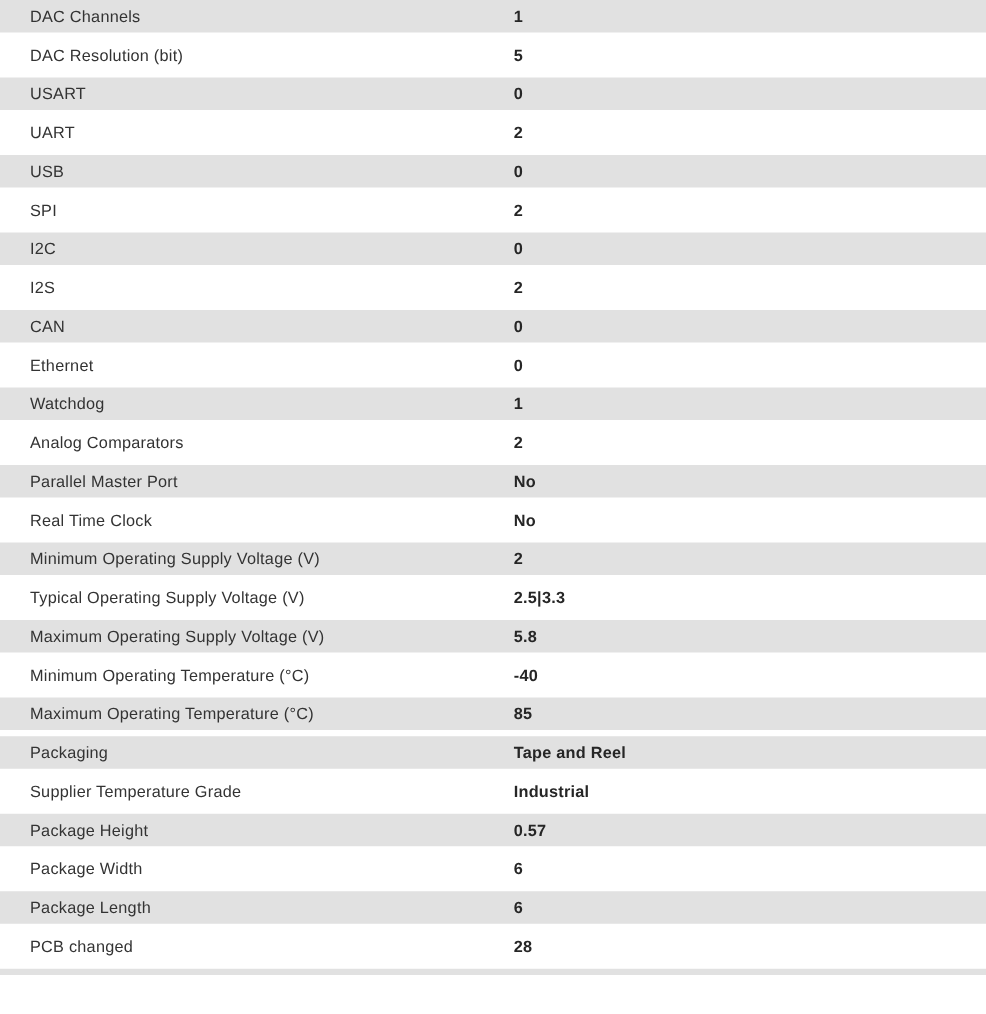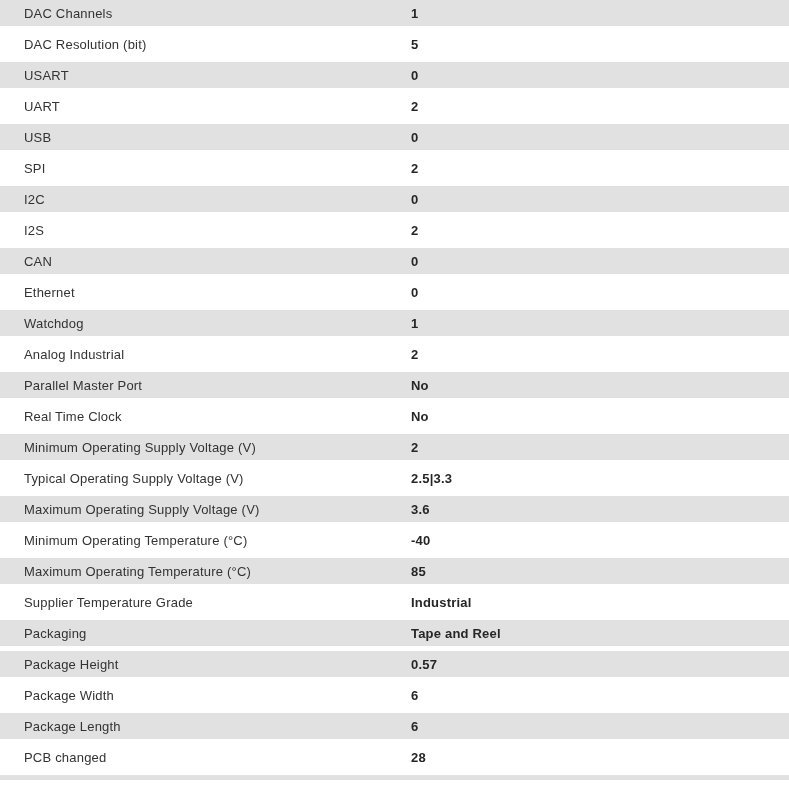--- a/index.html
+++ b/index.html
@@ -94,58 +94,58 @@
   </div>
     <div class="spec-row">
     <span class="row-label">Ethernet</span>
     <span class="row-value">0</span>
   </div>
     <div class="spec-row shaded">
     <span class="row-label">Watchdog</span>
     <span class="row-value">1</span>
   </div>
     <div class="spec-row">
-    <span class="row-label">Analog Industrial</span>
+    <span class="row-label">Analog Comparators</span>
     <span class="row-value">2</span>
   </div>
     <div class="spec-row shaded">
     <span class="row-label">Parallel Master Port</span>
     <span class="row-value">No</span>
   </div>
     <div class="spec-row">
     <span class="row-label">Real Time Clock</span>
     <span class="row-value">No</span>
   </div>
     <div class="spec-row shaded">
     <span class="row-label">Minimum Operating Supply Voltage (V)</span>
     <span class="row-value">2</span>
   </div>
     <div class="spec-row">
     <span class="row-label">Typical Operating Supply Voltage (V)</span>
     <span class="row-value">2.5|3.3</span>
   </div>
     <div class="spec-row shaded">
     <span class="row-label">Maximum Operating Supply Voltage (V)</span>
-    <span class="row-value">3.6</span>
+    <span class="row-value">5.8</span>
   </div>
     <div class="spec-row">
     <span class="row-label">Minimum Operating Temperature (°C)</span>
     <span class="row-value">-40</span>
   </div>
     <div class="spec-row shaded">
     <span class="row-label">Maximum Operating Temperature (°C)</span>
     <span class="row-value">85</span>
   </div>
+    <div class="spec-row shaded">
+    <span class="row-label">Packaging</span>
+    <span class="row-value">Tape and Reel</span>
+  </div>
     <div class="spec-row">
     <span class="row-label">Supplier Temperature Grade</span>
     <span class="row-value">Industrial</span>
-  </div>
-    <div class="spec-row shaded">
-    <span class="row-label">Packaging</span>
-    <span class="row-value">Tape and Reel</span>
   </div>
     <div class="spec-row shaded">
     <span class="row-label">Package Height</span>
     <span class="row-value">0.57</span>
   </div>
     <div class="spec-row">
     <span class="row-label">Package Width</span>
     <span class="row-value">6</span>
   </div>
     <div class="spec-row shaded">

